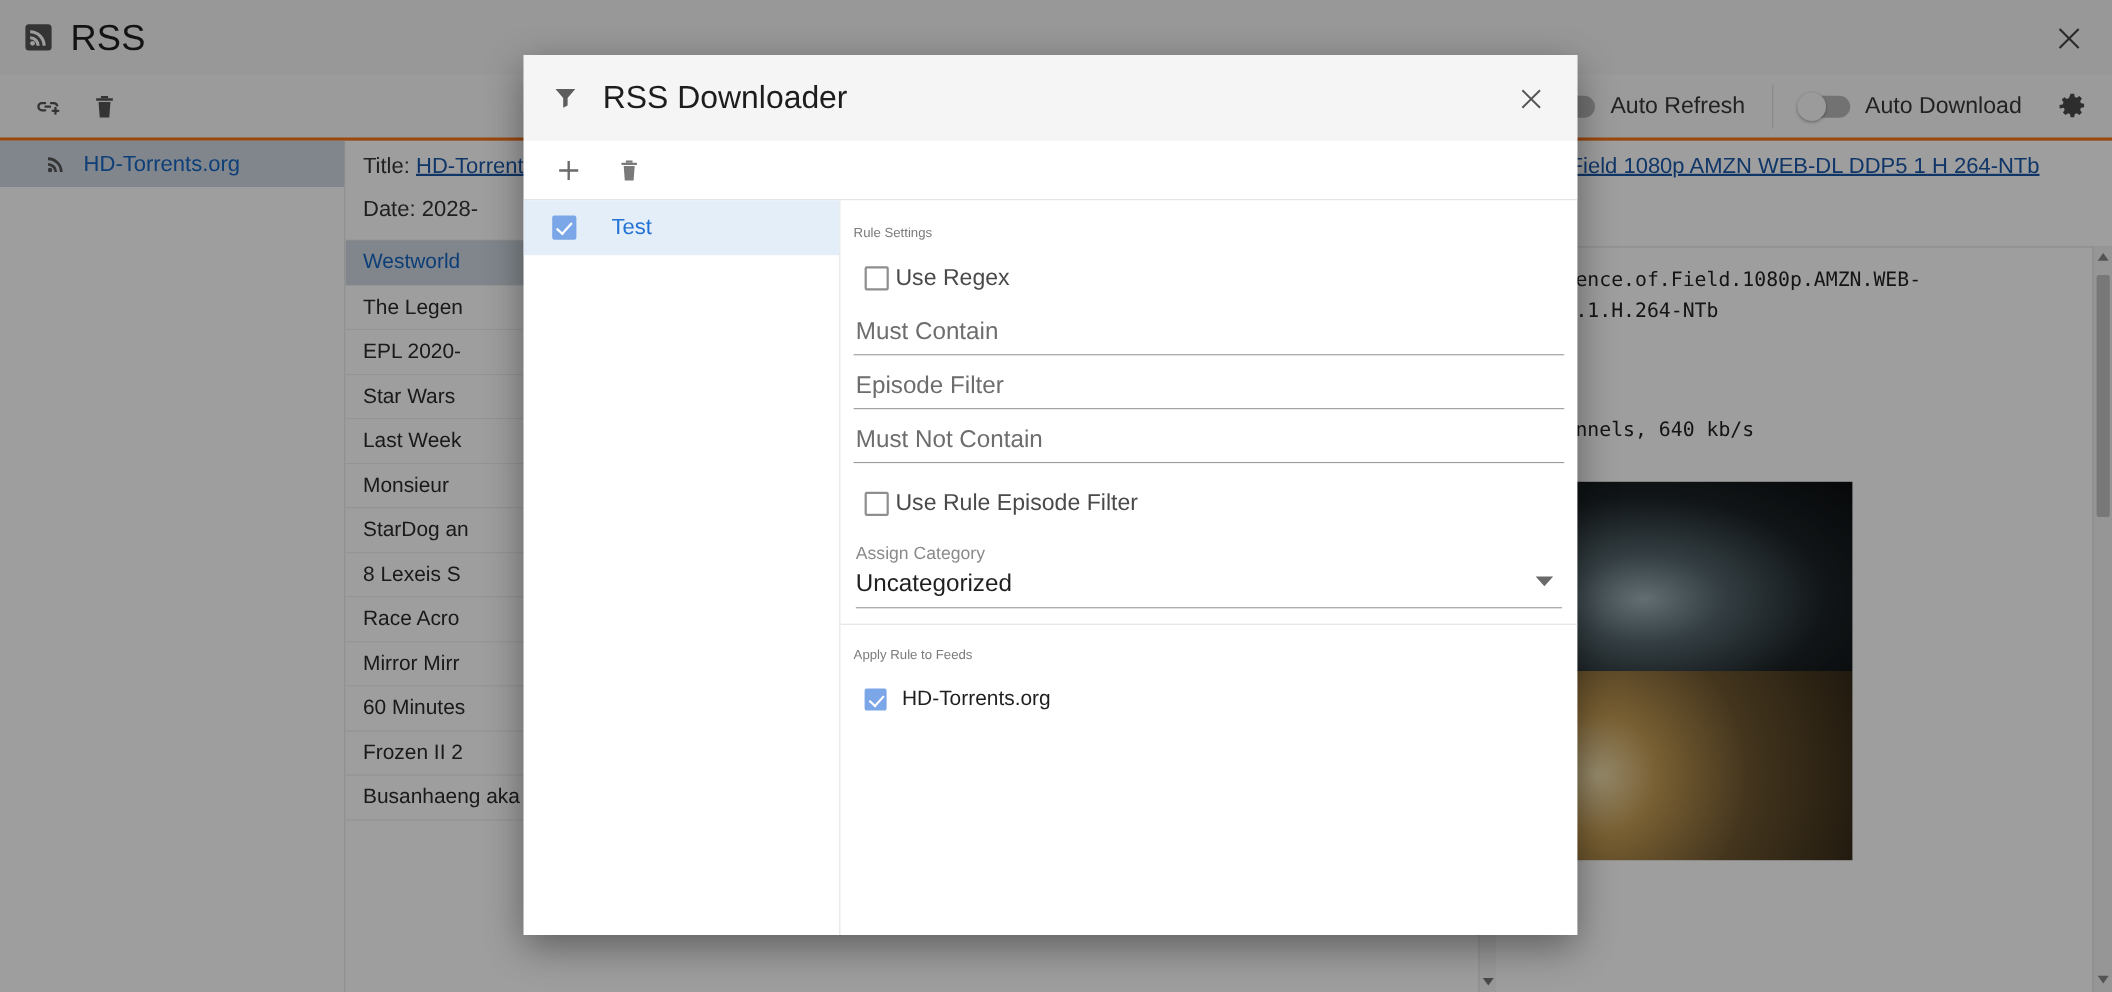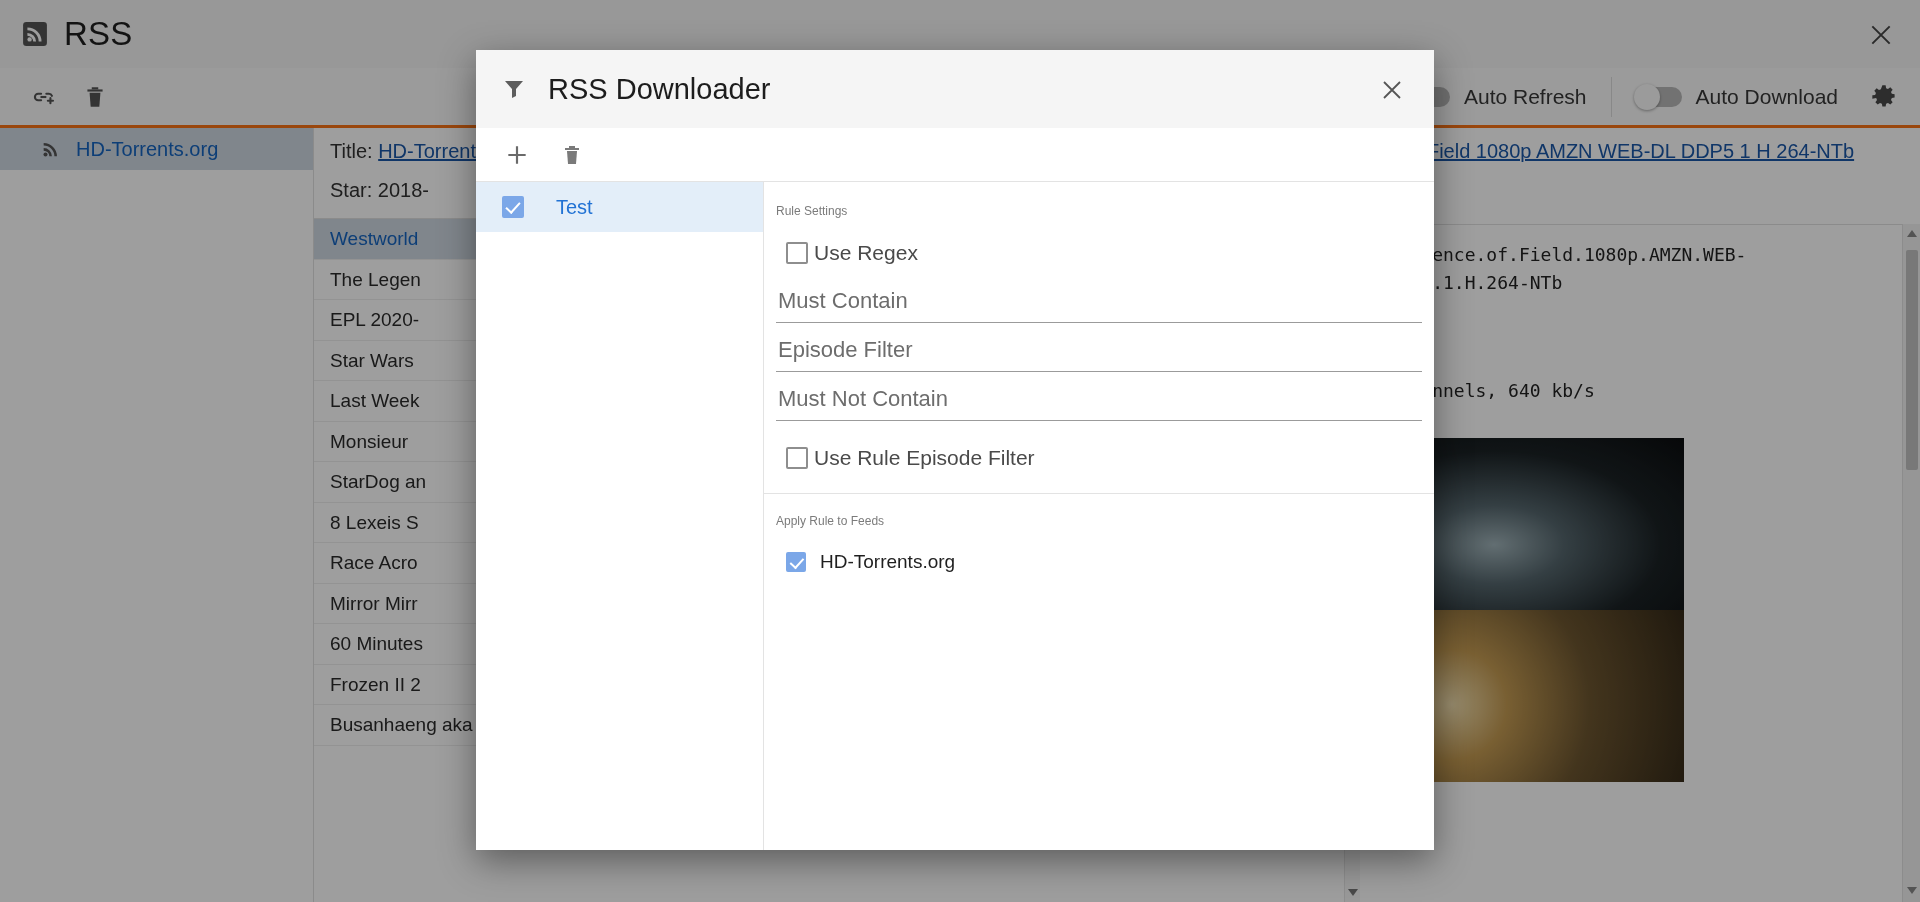--- a/index.html
+++ b/index.html
@@ -348,22 +348,22 @@
     </div>
   </div>
 
   <div class="bg-articles">
     <div class="art-head">
       <div class="line">
         <span>Title:</span>
         <a href="#">HD-Torrents.org</a>
       </div>
       <div class="line">
-        <span>Star:</span>
-        <span>2018-</span>
+        <span>Date:</span>
+        <span>2028-</span>
       </div>
     </div>
     <div class="art-list" id="article-list">
         <div class="art-item sel">Westworld</div>
         <div class="art-item">The Legen</div>
         <div class="art-item">EPL 2020-</div>
         <div class="art-item">Star Wars</div>
         <div class="art-item">Last Week</div>
         <div class="art-item">Monsieur </div>
         <div class="art-item">StarDog an</div>
@@ -467,20 +467,25 @@
 
         <div class="tfield">
           <span class="ph">Must Not Contain</span>
         </div>
 
         <div class="chk-row" style="margin-top:16px">
           <span class="cbx"></span>
           <span class="chk-label">Use Rule Episode Filter</span>
         </div>
 
+        <div class="selfield">
+          <div class="cap">Assign Category</div>
+          <div class="val underline">Uncategorized</div>
+          <span class="caret"></span>
+        </div>
       </div>
 
       <div class="sec-feeds">
         <div class="sec-label">Apply Rule to Feeds</div>
         <div id="dlg-feed-list">
             <div class="feed-chk-row">
               <span class="cbx sm checked"></span>
               <span class="f-label">HD-Torrents.org</span>
             </div>
           </div>

